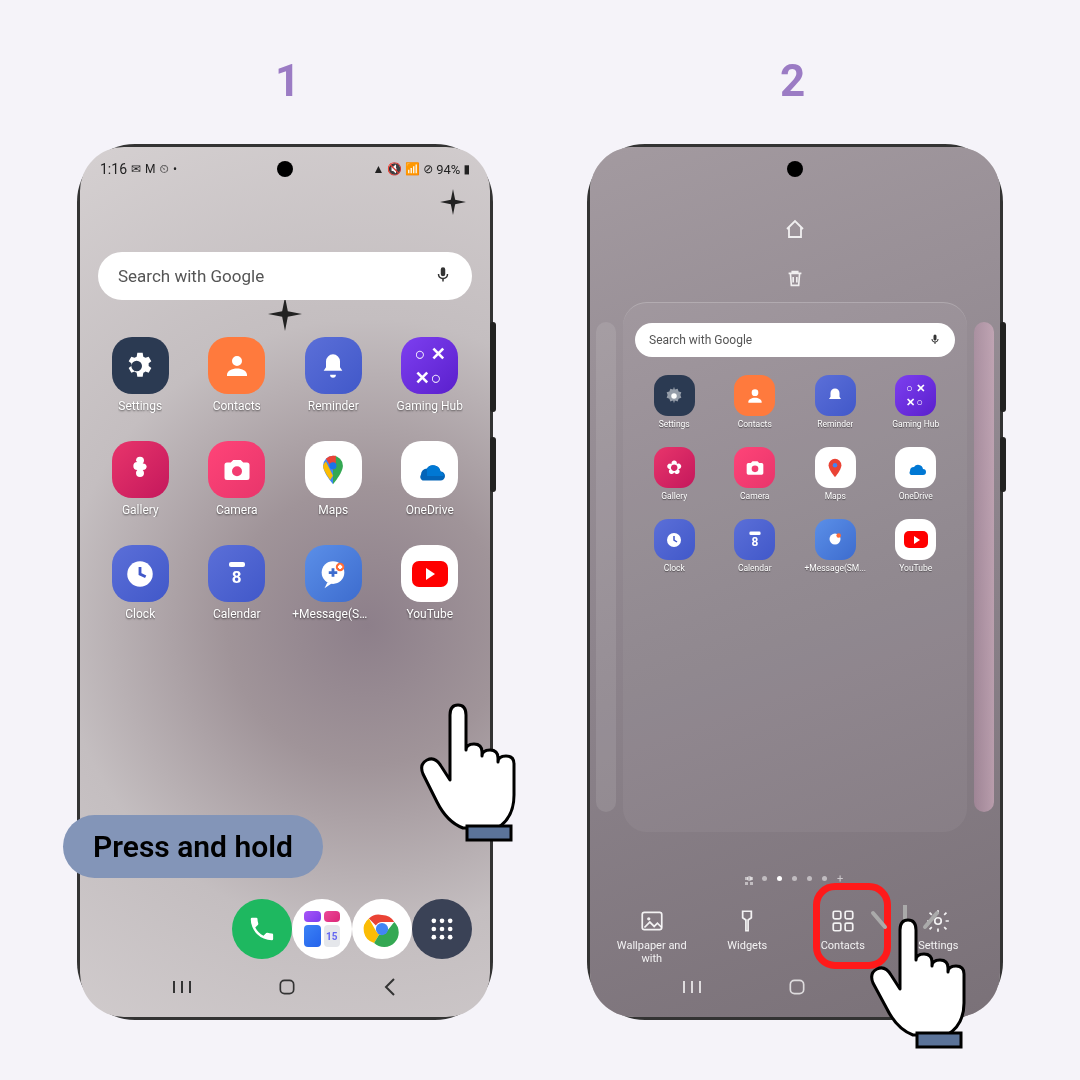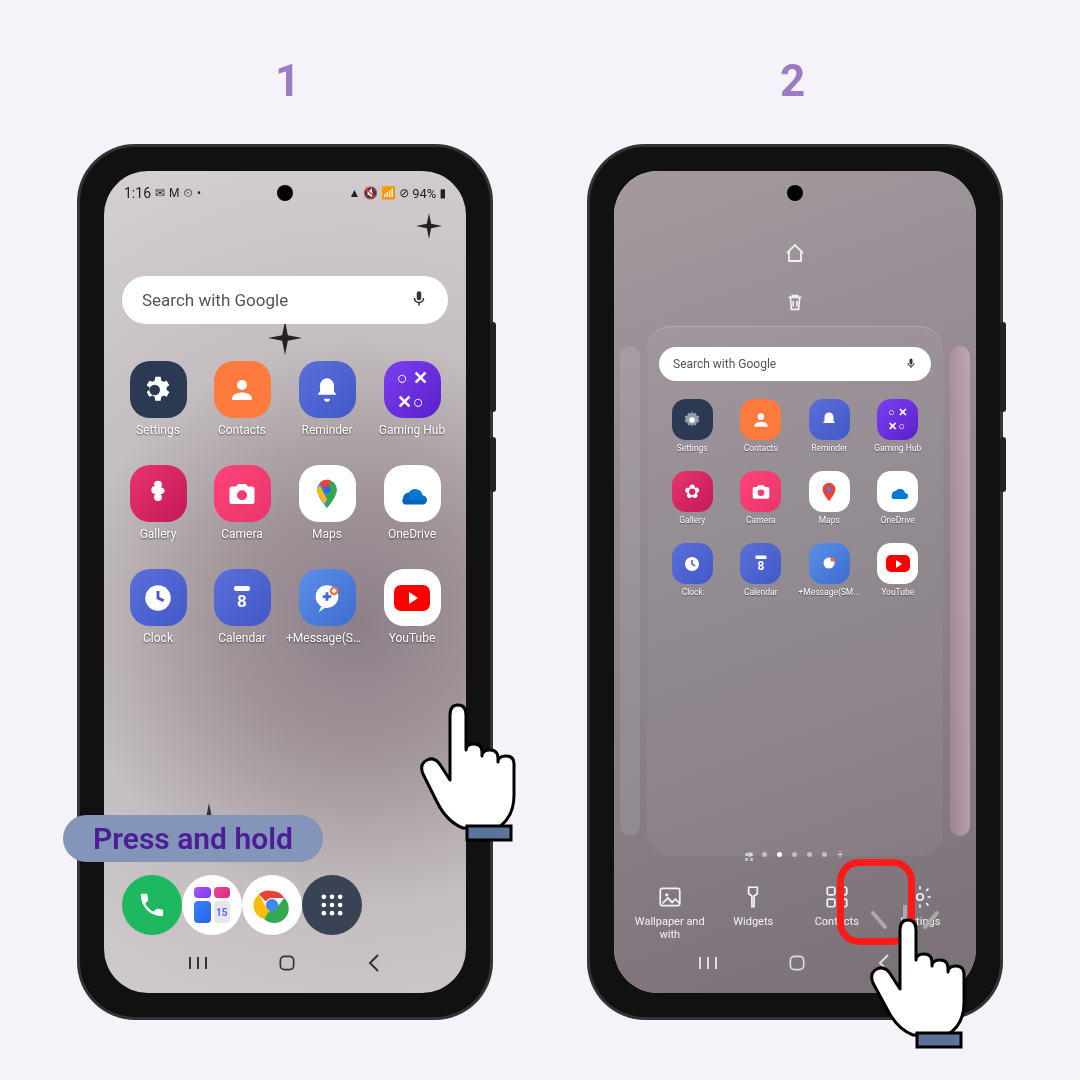--- a/index.html
+++ b/index.html
@@ -20,21 +20,21 @@
   .step1-label { top: 55px; left: 275px; }
   .step2-label { top: 55px; left: 780px; }
 
   
   .phone {
     position: absolute;
     width: 410px;
     height: 870px;
     background: #111;
     border-radius: 55px;
-    padding: 24px;
+    padding: 0;
     box-shadow: 0 0 0 3px #333;
   }
   .phone1 { top: 147px; left: 80px; }
   .phone2 { top: 147px; left: 590px; }
 
   .phone-btn-r1, .phone-btn-r2, .phone-btn-l {
     position: absolute; background: #222; border-radius: 3px;
   }
   .phone-btn-r1 { right: -6px; top: 175px; width: 6px; height: 90px; }
   .phone-btn-r2 { right: -6px; top: 290px; width: 6px; height: 55px; }
@@ -126,21 +126,21 @@
     white-space: nowrap;
     overflow: hidden;
     text-overflow: ellipsis;
   }
 
   
   .dock {
     position: absolute;
     bottom: 58px; left: 18px; right: 18px;
     display: flex;
-    justify-content: flex-start;
+    justify-content: flex-end;
   }
   .dock .app-icon { width: 60px; height: 60px; border-radius: 50%; }
 
   
   .navbar {
     position: absolute;
     bottom: 12px; left: 0; right: 0;
     height: 32px;
     display: flex;
     justify-content: space-around;
@@ -268,24 +268,24 @@
   .hand {
     position: absolute;
     z-index: 100;
     pointer-events: none;
   }
 
   
   .callout {
     position: absolute;
     background: #8395b8;
-    color: #4c1d95;
+    color: #000000;
     font-size: 30px;
     font-weight: 600;
-    padding: 6px 30px;
+    padding: 14px 30px;
     border-radius: 40px;
     z-index: 90;
     top: 815px;
     left: 63px;
   }
 
   
   .bg-settings { background: #2b3a52; }
   .bg-contacts { background: #ff7a3d; }
   .bg-reminder { background: linear-gradient(135deg, #5b6fd8, #4158c9); }

